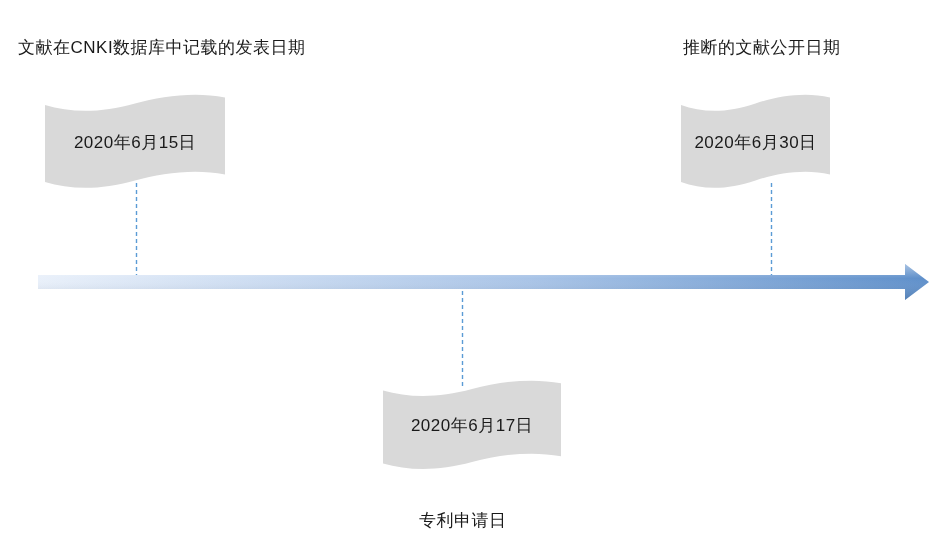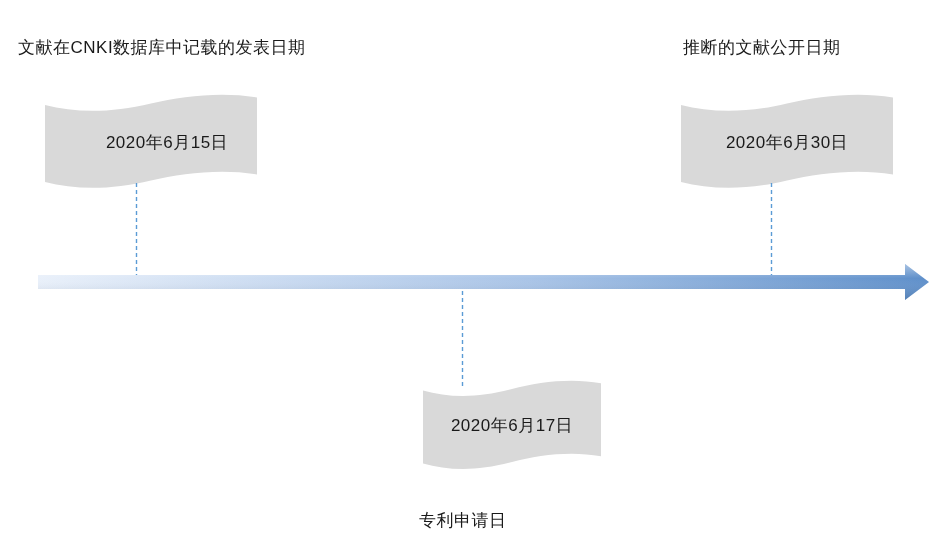--- a/index.html
+++ b/index.html
@@ -37,23 +37,23 @@
     position: absolute;
     left: 0; top: 0;
     width: 100%; height: 100%;
   }
   .flag-text {
     position: relative;
     font-size: 17px;
     letter-spacing: 0.5px;
     white-space: nowrap;
   }
-  .flag-left   { left: 45px;  top: 94px;  width: 180px; height: 96px; padding-left: 32px; }
-  .flag-right  { left: 681px; top: 94px;  width: 212px; height: 96px; }
-  .flag-middle { left: 383px; top: 380px; width: 178px; height: 91px; margin-left: 40px; }
+  .flag-left   { left: 45px;  top: 94px;  width: 180px; height: 96px; }
+  .flag-right  { left: 681px; top: 94px;  width: 149px; height: 96px; }
+  .flag-middle { left: 383px; top: 380px; width: 178px; height: 91px; }
 
   .connector {
     position: absolute;
     width: 3px;
     overflow: visible;
   }
   .connector-left   { left: 135px; top: 183px; height: 92px; }
   .connector-right  { left: 770px; top: 183px; height: 92px; }
   .connector-middle { left: 461px; top: 291px; height: 97px; }
 

